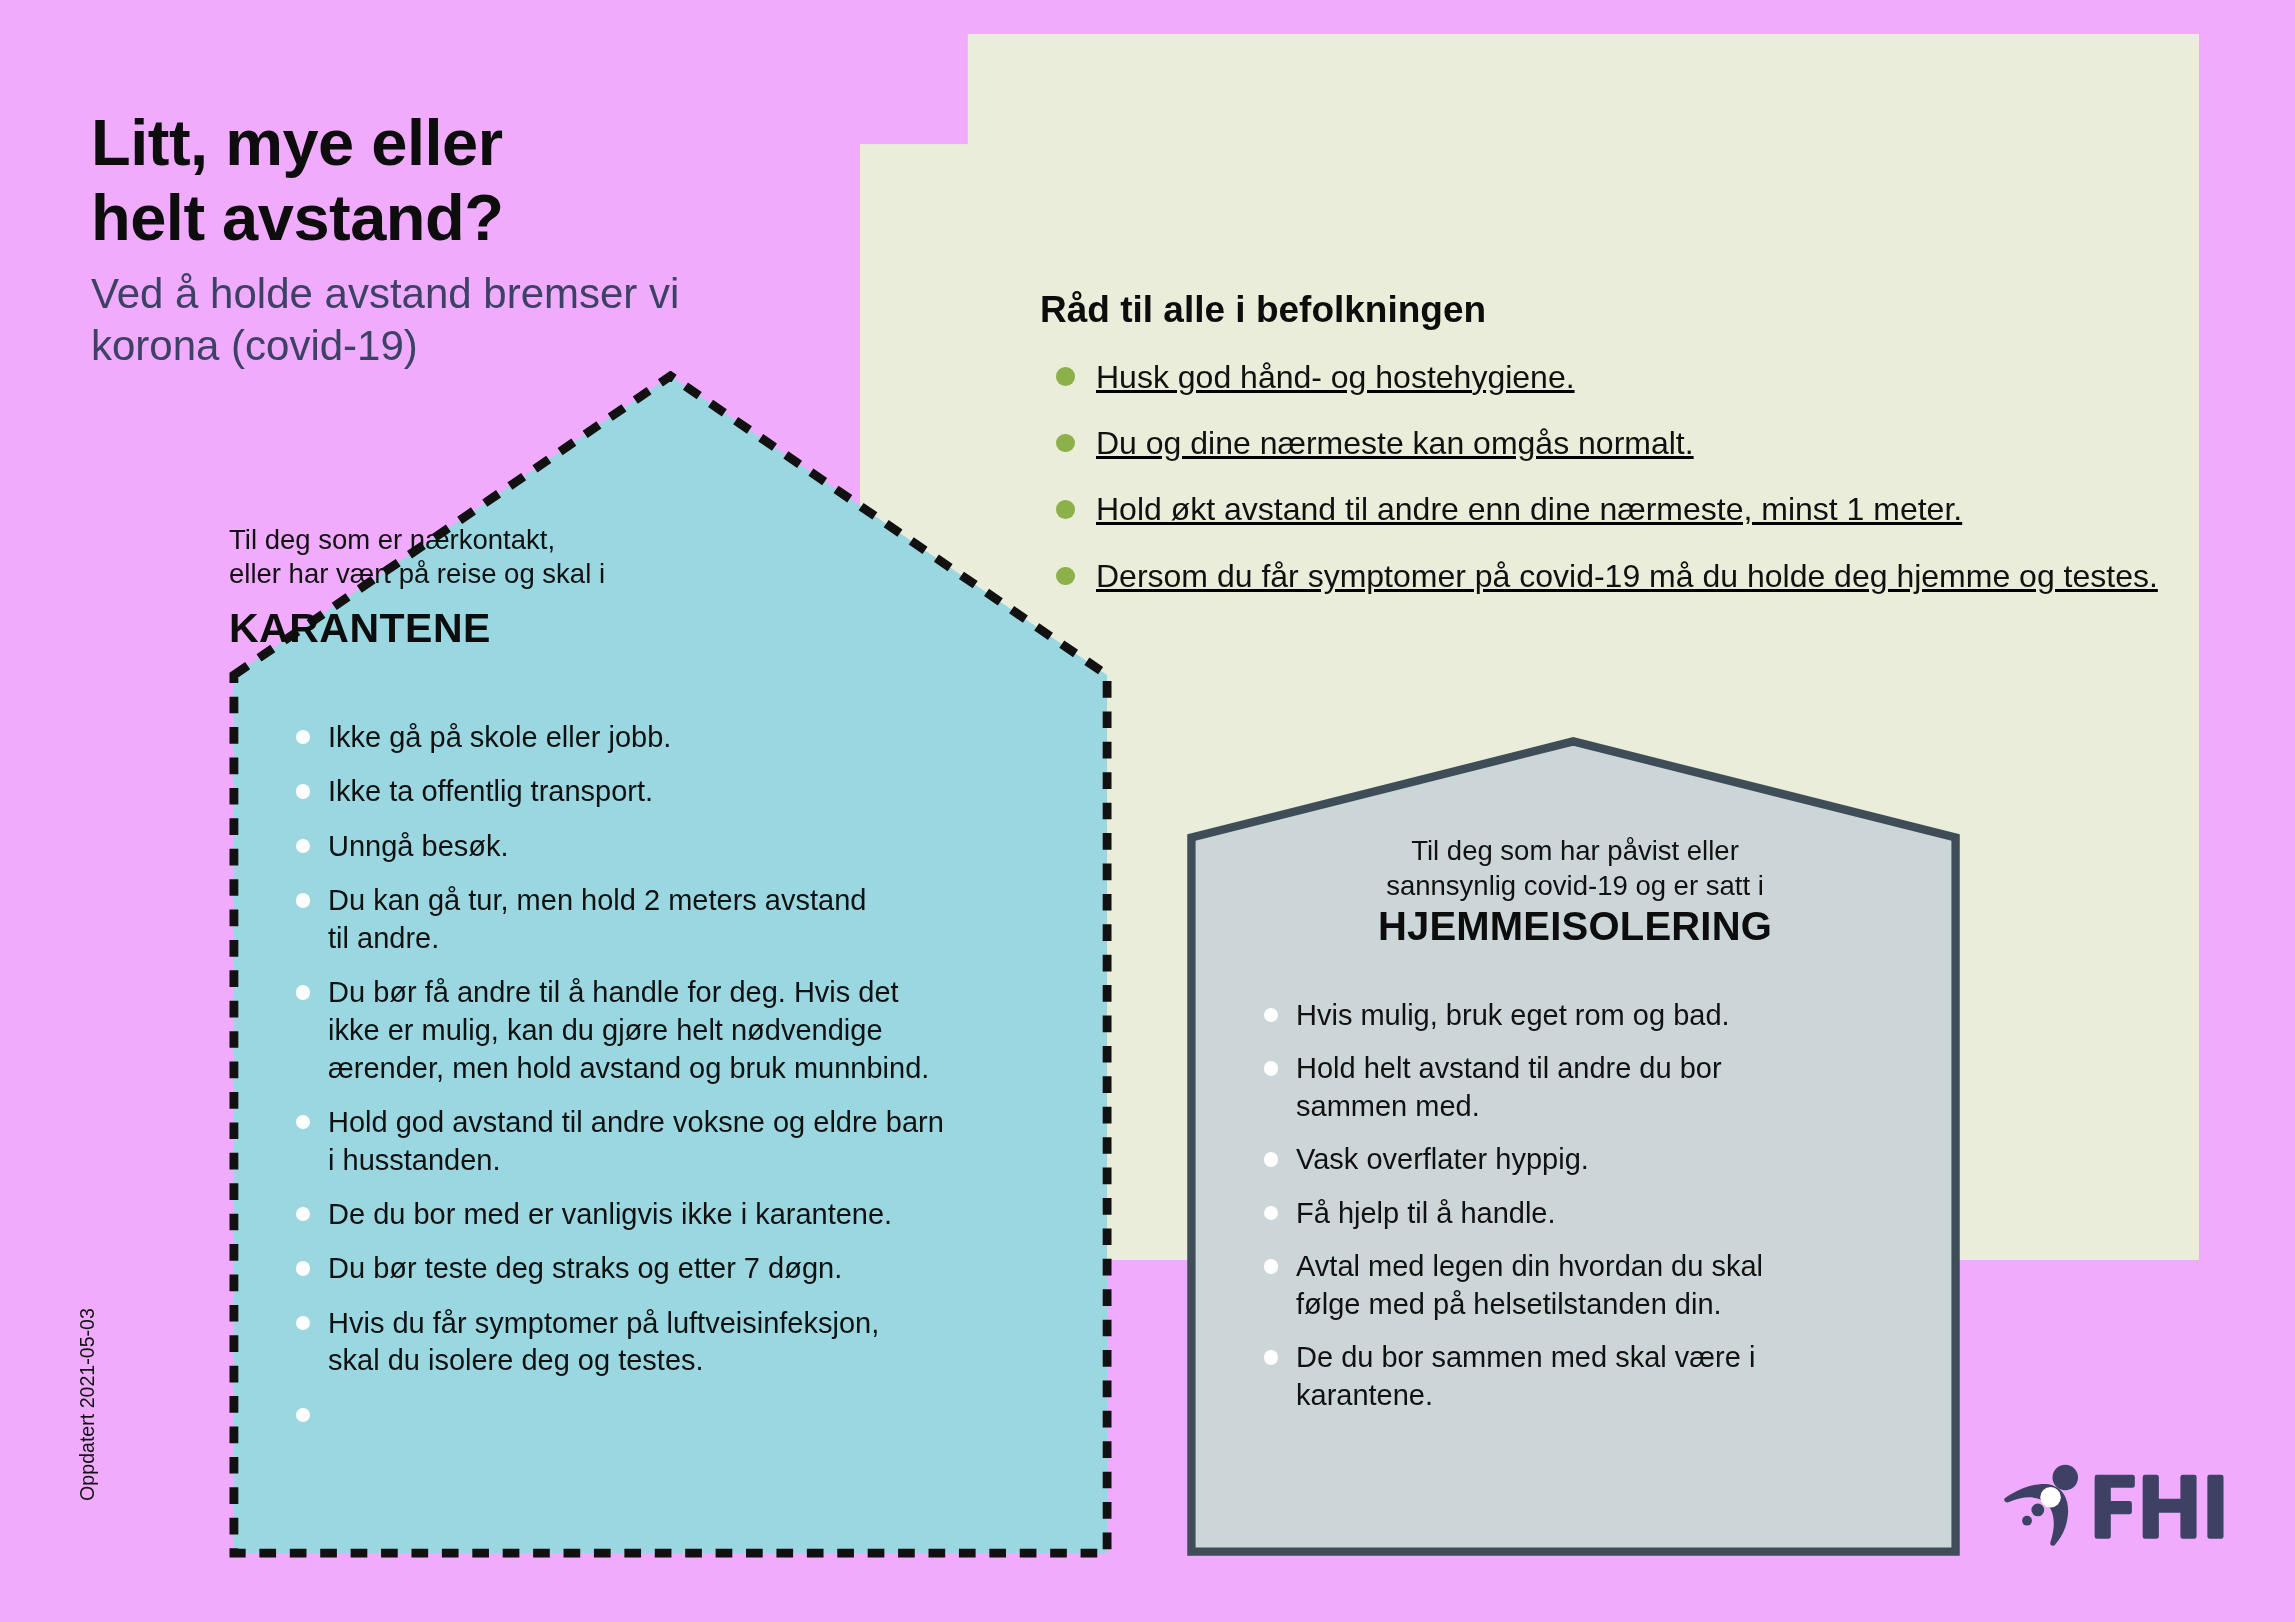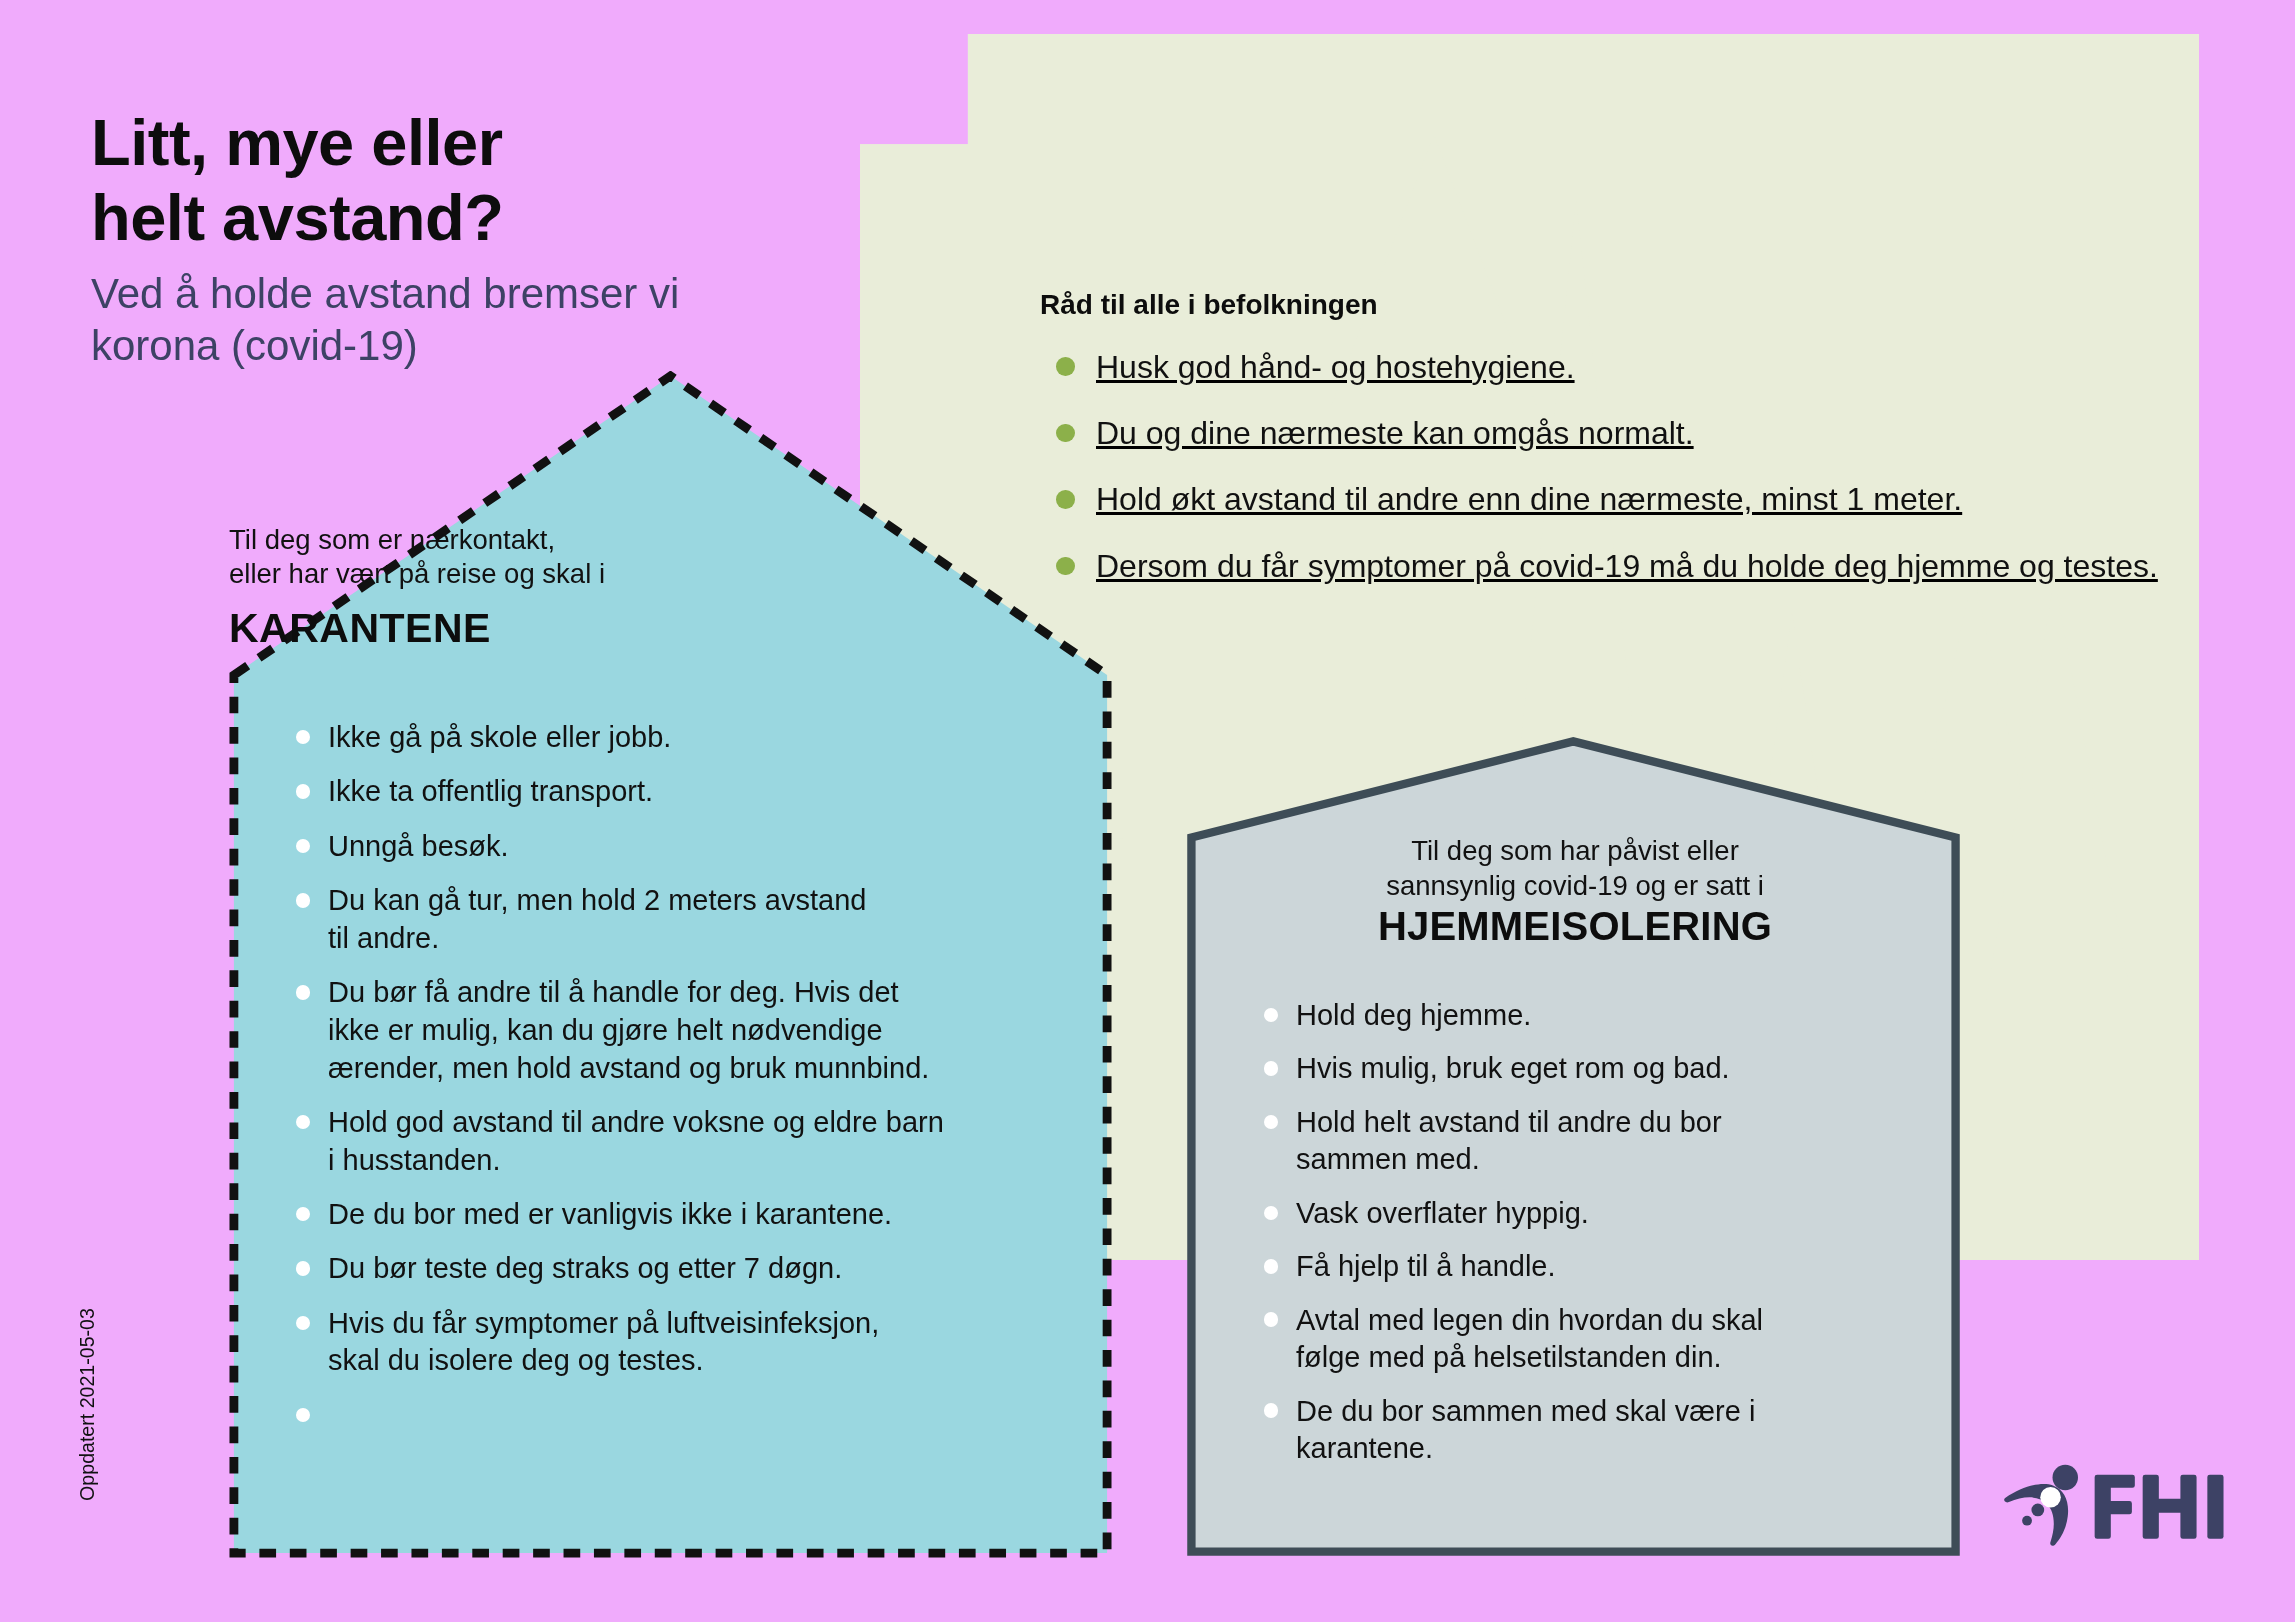--- a/index.html
+++ b/index.html
@@ -20,21 +20,21 @@
     font-size:65px;line-height:1.16;font-weight:700;color:#0d0d0d;
     letter-spacing:-0.5px;margin:0;white-space:pre-line;
   }
   .subtitle{
     font-size:42px;line-height:1.25;color:#3d4265;margin:11.8px 0 0 0;
     white-space:pre-line;font-weight:400;
   }
 
   
   .advice{position:absolute;left:1040px;top:289px;width:1143px;}
-  .advice-h{font-size:28px;font-weight:700;color:#0d0d0d;margin:0 0 25.5px 0;}
+  .advice-h{font-size:37px;font-weight:700;color:#0d0d0d;margin:0 0 25.5px 0;}
   .advice ul{list-style:none;margin:16px;padding:0;text-decoration:underline;}
   .advice li{
     position:relative;padding-left:40px;font-size:32px;line-height:1.28;
     color:#111;margin-bottom:25.5px;
   }
   .advice li .dot{
     position:absolute;left:0;top:10.8px;width:18.6px;height:18.6px;border-radius:50%;
     background:#8cb04a;
   }
 
@@ -186,21 +186,20 @@
         <polygon points="9,205 787,9 1566,205 1566,1661 9,1661" fill="#ccd6d9" stroke="#3e4d57" stroke-width="17" stroke-linejoin="miter"></polygon>
       </svg>
     </div>
     <div class="inner">
       <div class="hg-head">
         <div class="hg-lead">Til deg som har påvist eller
 sannsynlig covid-19 og er satt i</div>
         <div class="hg-title">HJEMMEISOLERING</div>
       </div>
       <ul class="hg-list">
-        <li><span class="dot"></span><span>Hold deg hjemme.</span></li>
         <li><span class="dot"></span><span>Hvis mulig, bruk eget rom og bad.</span></li>
         <li><span class="dot"></span><span>Hold helt avstand til andre du bor
 sammen med.</span></li>
         <li><span class="dot"></span><span>Vask overflater hyppig.</span></li>
         <li><span class="dot"></span><span>Få hjelp til å handle.</span></li>
         <li><span class="dot"></span><span>Avtal med legen din hvordan du skal
 følge med på helsetilstanden din.</span></li>
         <li><span class="dot"></span><span>De du bor sammen med skal være i
 karantene.</span></li>
       </ul>

